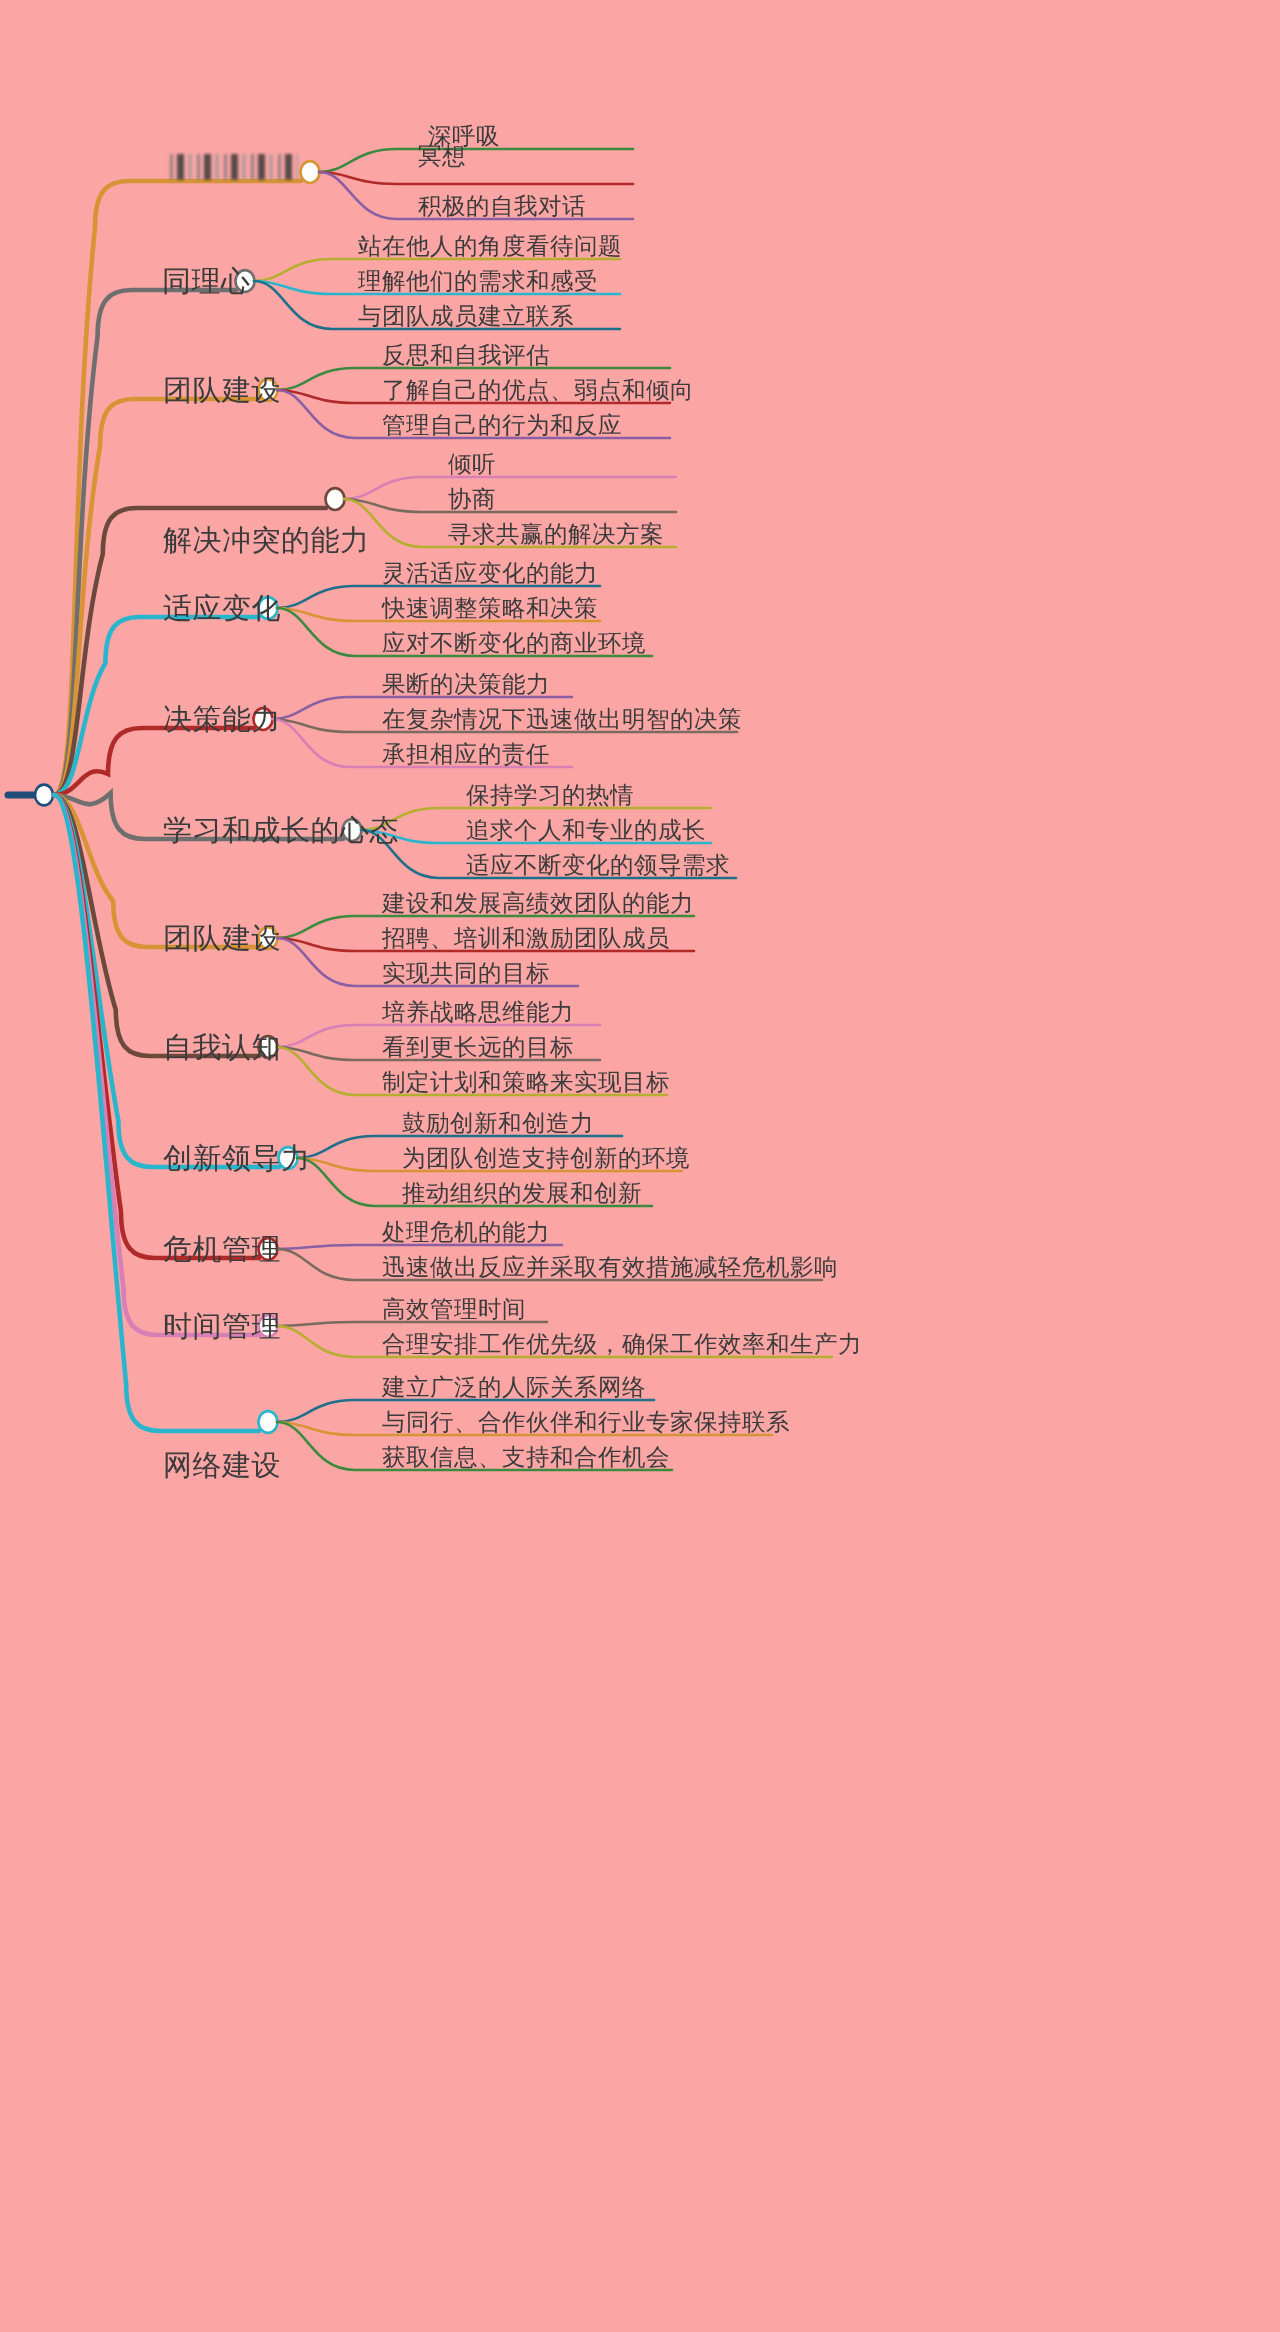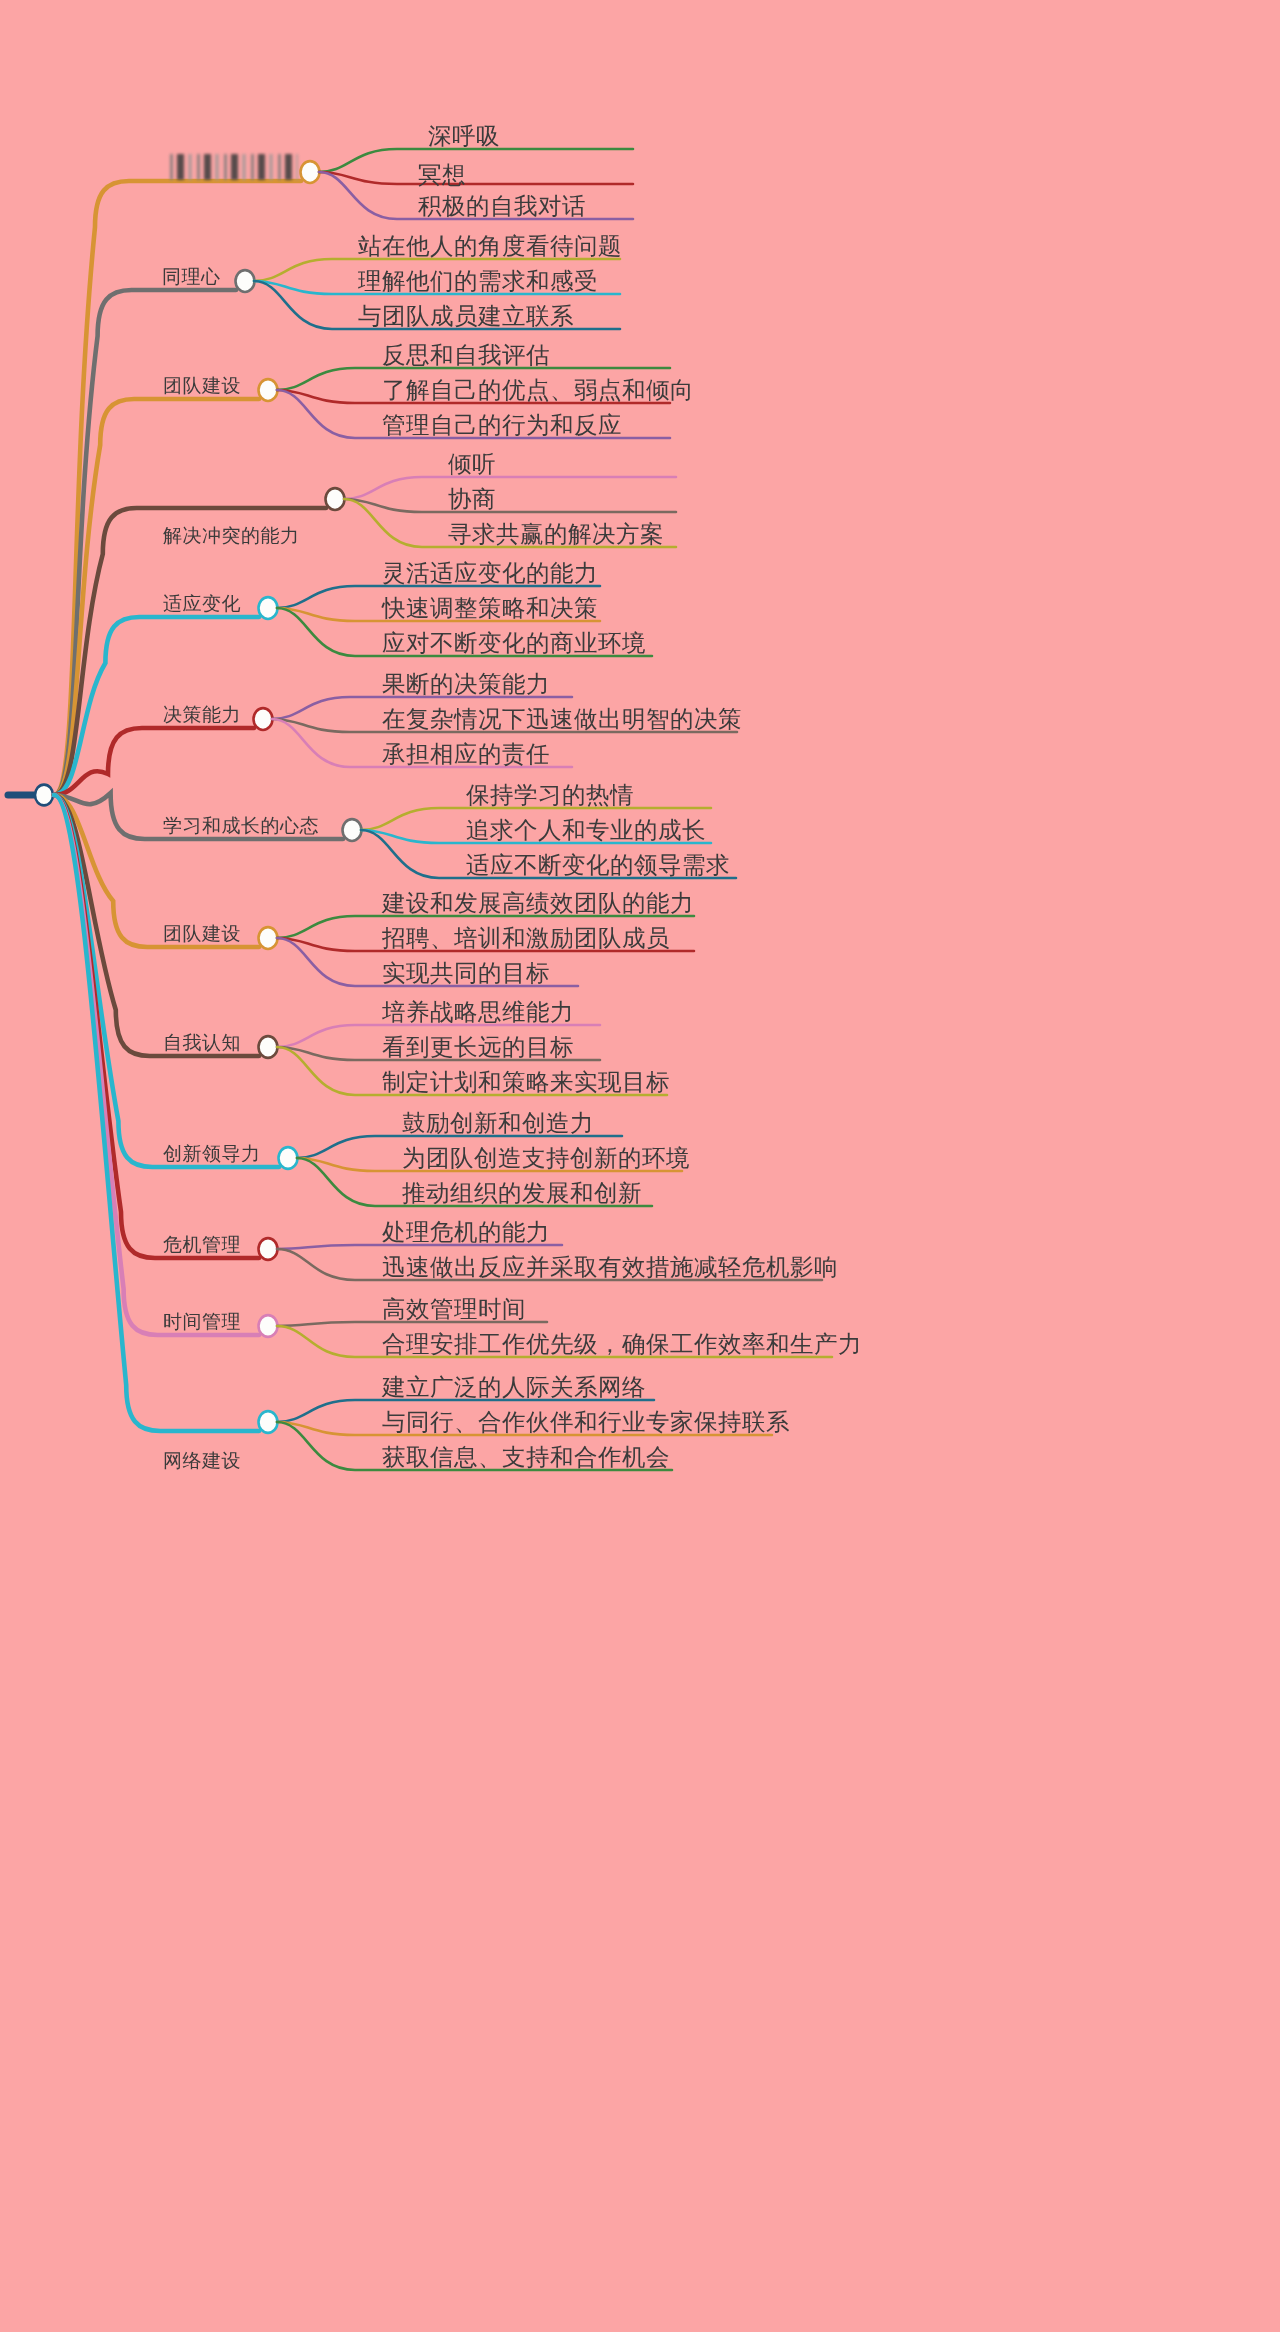--- a/index.html
+++ b/index.html
@@ -6,21 +6,21 @@
   body{
     font-family:"Liberation Sans","DejaVu Sans",sans-serif;
     width:1280px;height:2332px;position:relative;overflow:hidden;
   }
   #stage{position:absolute;left:0;top:0;width:1280px;height:2332px;background:#fdfdfb;}
   svg#wires{position:absolute;left:0;top:0;width:1280px;height:2332px;}
   .lbl{
     position:absolute;white-space:nowrap;color:#3b3b3b;
     font-size:23px;line-height:1;letter-spacing:.5px;
   }
-  .lbl.branch{font-size:19px;}
+  .lbl.branch{font-size:29px;}
   .lbl.leaf{font-size:23.5px;}
   .redacted{
     position:absolute;
     background:
       repeating-linear-gradient(90deg,
         rgba(120,120,120,.85) 0px, rgba(120,120,120,.85) 3px,
         rgba(255,255,255,0) 3px, rgba(255,255,255,0) 7px,
         rgba(60,60,60,.9) 7px, rgba(60,60,60,.9) 14px,
         rgba(255,255,255,0) 14px, rgba(255,255,255,0) 18px,
         rgba(150,150,150,.7) 18px, rgba(150,150,150,.7) 22px,
@@ -209,21 +209,21 @@
       <path d="M 277 1422
                 C 307 1422 311 1435 355 1435
                 L 772 1435" fill="none" stroke="#d79434" stroke-width="2.6" stroke-linecap="round"></path>
       <path d="M 277 1422
                 C 307 1422 311 1470 355 1470
                 L 672 1470" fill="none" stroke="#3c8a3f" stroke-width="2.6" stroke-linecap="round"></path>
     </svg>
   <div id="labels">
       <div class="redacted" style="left: 170px; top: 154px; width: 128px; height: 26px;"></div>
       <div class="lbl leaf" style="left: 428px; top: 125px; color: rgb(59, 59, 59);">深呼吸</div>
-      <div class="lbl leaf" style="left: 418px; top: 164px; color: rgb(59, 59, 59);">冥想</div>
+      <div class="lbl leaf" style="left: 418px; top: 145px; color: rgb(59, 59, 59);">冥想</div>
       <div class="lbl leaf" style="left: 418px; top: 195px; color: rgb(59, 59, 59);">积极的自我对话</div>
       <div class="lbl branch" style="left: 162px; top: 267px; color: rgb(59, 59, 59);">同理心</div>
       <div class="lbl leaf" style="left: 358px; top: 235px; color: rgb(59, 59, 59);">站在他人的角度看待问题</div>
       <div class="lbl leaf" style="left: 358px; top: 270px; color: rgb(59, 59, 59);">理解他们的需求和感受</div>
       <div class="lbl leaf" style="left: 358px; top: 305px; color: rgb(59, 59, 59);">与团队成员建立联系</div>
       <div class="lbl branch" style="left: 163px; top: 376px; color: rgb(59, 59, 59);">团队建设</div>
       <div class="lbl leaf" style="left: 382px; top: 344px; color: rgb(59, 59, 59);">反思和自我评估</div>
       <div class="lbl leaf" style="left: 382px; top: 379px; color: rgb(59, 59, 59);">了解自己的优点、弱点和倾向</div>
       <div class="lbl leaf" style="left: 382px; top: 414px; color: rgb(59, 59, 59);">管理自己的行为和反应</div>
       <div class="lbl branch" style="left: 163px; top: 485px; color: rgb(59, 59, 59); margin-top: 41px;">解决冲突的能力</div>

